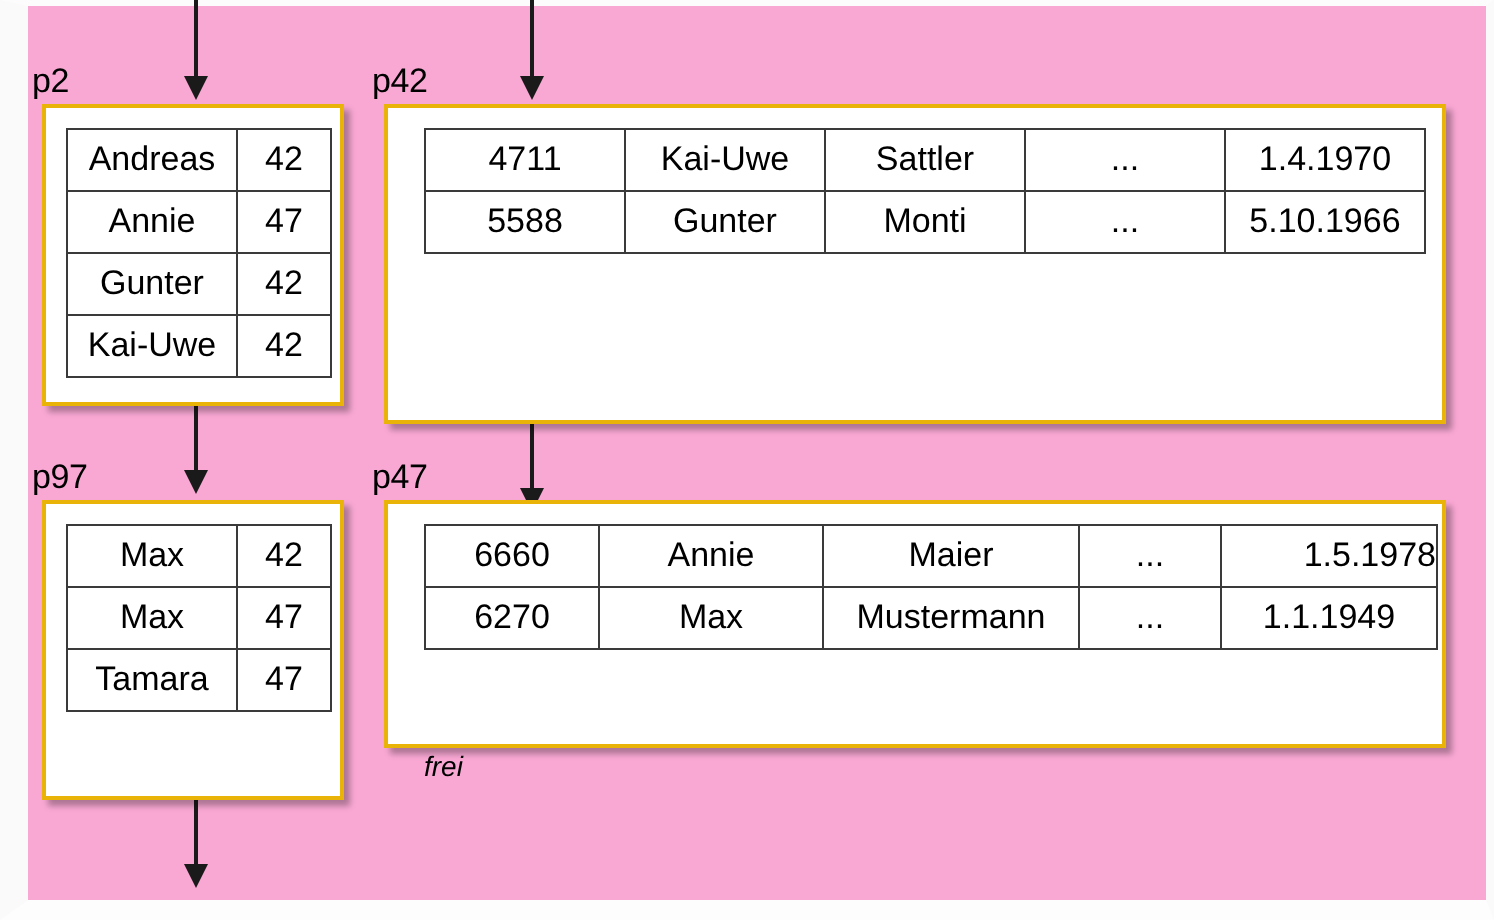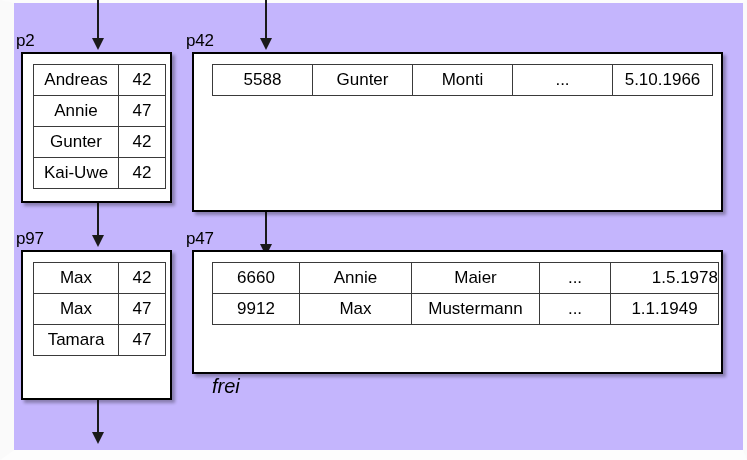--- a/index.html
+++ b/index.html
@@ -7,42 +7,42 @@
     padding: 0;
     background: #ffffff;
   }
   body {
     font-family: "Liberation Sans", sans-serif;
   }
   #canvas {
     position: relative;
     width: 747px;
     height: 460px;
-    background: #c4b5fd;
+    background: #f9a8d4;
     overflow: hidden;
   }
   
   #frame-edge {
     position: absolute;
     left: 0; top: 0;
     width: 747px; height: 460px;
     box-sizing: border-box;
     border-left: 14px solid #fafafa;
     border-top: 3px solid #fcfcfc;
     border-right: 4px solid #fafafa;
     border-bottom: 10px solid #fdfdfd;
     pointer-events: none;
   }
 
   
   .page-box {
     position: absolute;
     box-sizing: border-box;
     background: #ffffff;
-    border: 2px solid #000000;
+    border: 2px solid #eab308;
     box-shadow: 3px 3px 3px rgba(0,0,0,0.30);
   }
   .page-label {
     position: absolute;
     font-size: 17px;
     color: #000;
     letter-spacing: -0.2px;
     white-space: nowrap;
   }
 
@@ -61,21 +61,21 @@
     padding: 0;
     height: 30px;
     line-height: 30px;
     white-space: nowrap;
     overflow: hidden;
   }
 
   .free-text {
     position: absolute;
     font-style: italic;
-    font-size: 20px;
+    font-size: 14px;
     color: #000;
     white-space: nowrap;
   }
 
   
   .arrow {
     position: absolute;
   }
   .arrow .shaft {
     position: absolute;
@@ -150,20 +150,27 @@
       </tbody>
     </table>
   </div>
 
   <div class="page-label" style="left:186px; top:31px;">p42</div>
 
   <div class="page-box" style="left:192px; top:52px; width:531px; height:160px;">
     <table class="rec-table" style="left:18px; top:10px; width:501px;">
       <tbody>
         <tr>
+          <td>4711</td>
+          <td>Kai-Uwe</td>
+          <td>Sattler</td>
+          <td>...</td>
+          <td>1.4.1970</td>
+        </tr>
+        <tr>
           <td>5588</td>
           <td>Gunter</td>
           <td>Monti</td>
           <td>...</td>
           <td>5.10.1966</td>
         </tr>
       </tbody>
     </table>
   </div>
 
@@ -194,21 +201,21 @@
     <table class="rec-table" style="left:18px; top:10px; width:501px;">
       <tbody>
         <tr>
           <td style="width:86px;">6660</td>
           <td style="width:111px;">Annie</td>
           <td style="width:127px;">Maier</td>
           <td style="width:70px;">...</td>
           <td style="width:107px;text-align:right;">1.5.1978</td>
         </tr>
         <tr>
-          <td>9912</td>
+          <td>6270</td>
           <td>Max</td>
           <td>Mustermann</td>
           <td>...</td>
           <td>1.1.1949</td>
         </tr>
       </tbody>
     </table>
     <div class="free-text" style="left:18px; top:123px;">frei</div>
   </div>
 

